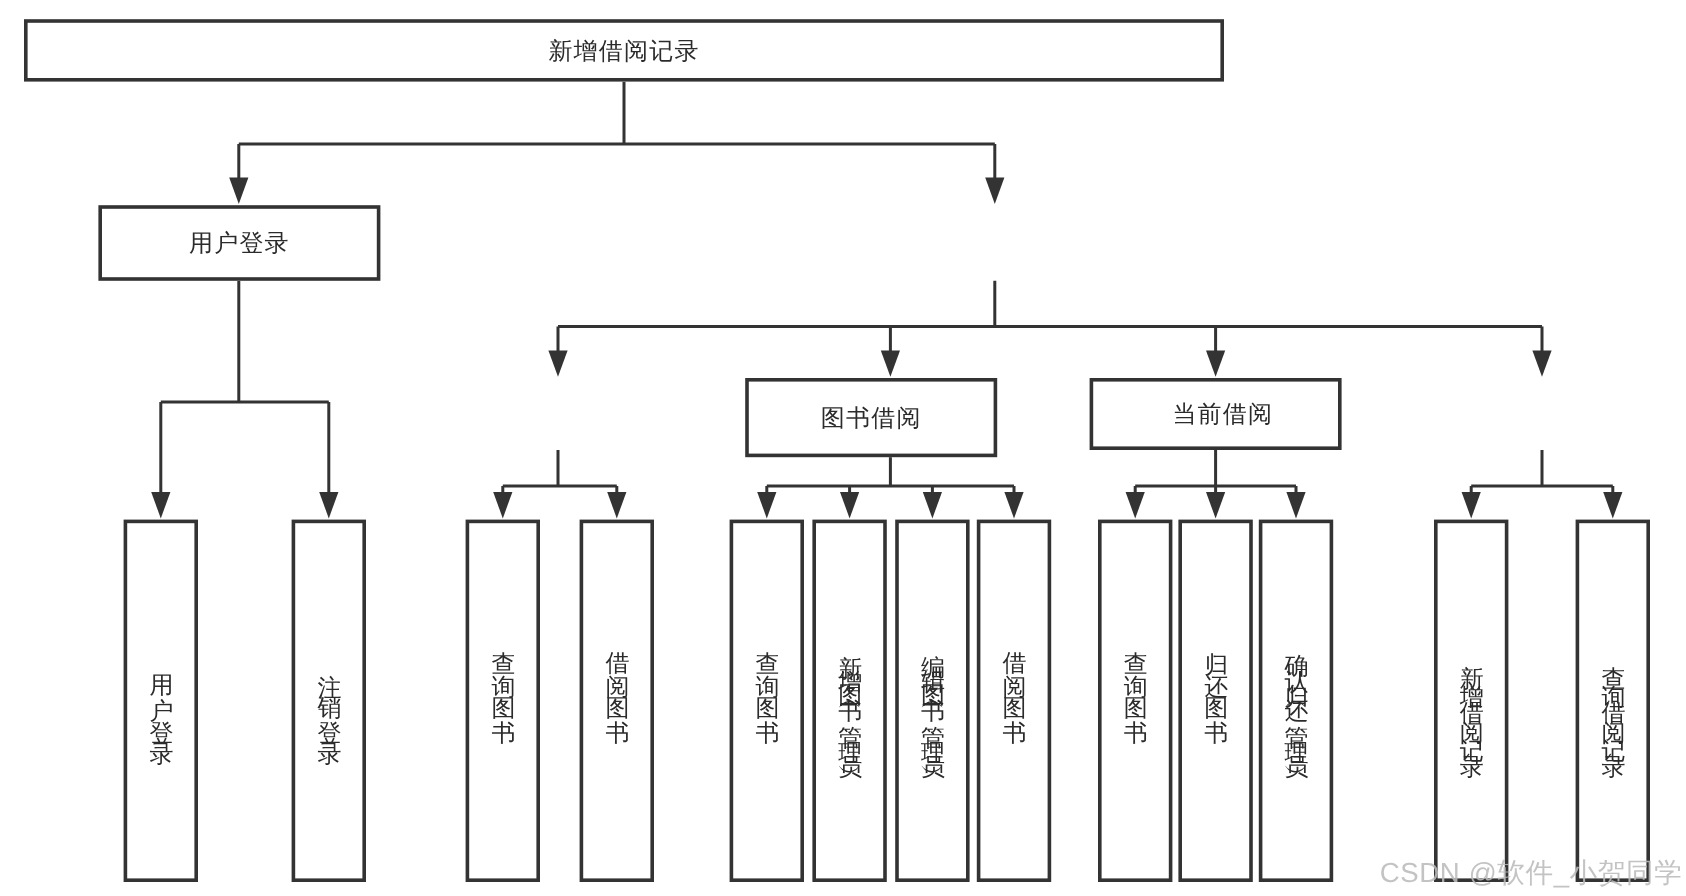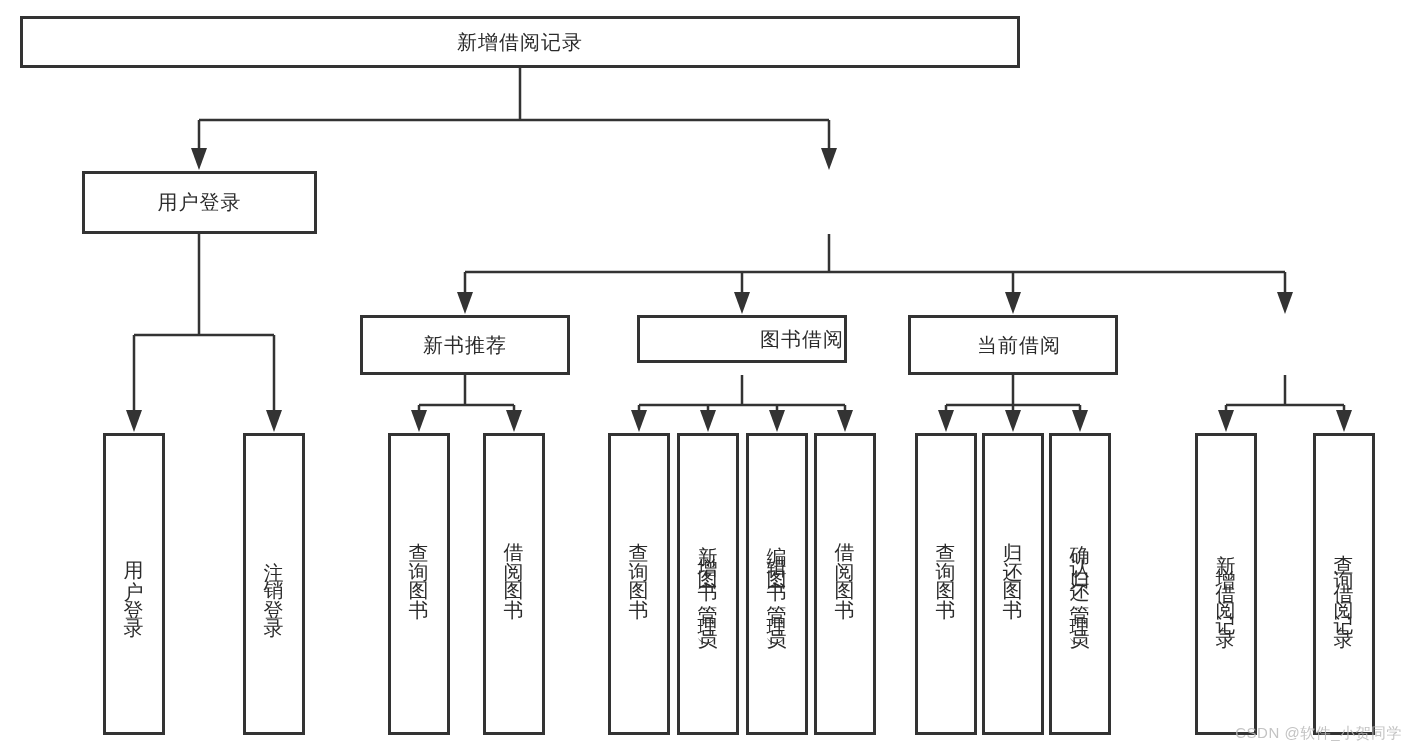--- a/index.html
+++ b/index.html
@@ -18,21 +18,21 @@
   .vt {
     writing-mode:vertical-rl; text-orientation:mixed;
     font-size:20px; line-height:1; color:#2b2b2b;
   }
   .len4 { letter-spacing:19px; }
   .len6 { letter-spacing:15px; }
   .len9 { letter-spacing:12px; }
   .lift { padding-bottom:38px; }
   .watermark {
     position:absolute; right:3px; bottom:4px; z-index:5;
-    font-size:15px; color:rgba(187,187,187,0.88); letter-spacing:0.5px;
+    font-size:23px; color:rgba(187,187,187,0.88); letter-spacing:0.5px;
     white-space:nowrap;
   }
 </style>
 </head>
 <body>
 
 <div class="canvas">
 
   <svg class="connectors" viewBox="0 0 1405 747" aria-hidden="true">
     <defs>
@@ -71,24 +71,21 @@
   </svg>
 
   <div class="node h" style="left:20px; top:16px; width:1000px; height:52px;">
     <span>新增借阅记录</span>
   </div>
 
   <div class="node h" style="left:82px; top:171px; width:235px; height:63px;">
     <span>用户登录</span>
   </div>
 
-  <div class="node h" style="left:360px; top:315px; width:210px; height:60px;">
-    <span>新书推荐</span>
-  </div>
-  <div class="node h" style="left:637px; top:315px; width:210px; height:48px;justify-content:flex-end;">
+  <div class="node h" style="left:621px; top:315px; width:210px; height:66px;">
     <span>图书借阅</span>
   </div>
   <div class="node h" style="left:908px; top:315px; width:210px; height:60px;padding-left:12px;">
     <span>当前借阅</span>
   </div>
 
   <div class="node v" style="left:103px; top:433px;">
     <span class="vt len4">用户登录</span>
   </div>
   <div class="node v" style="left:243px; top:433px;">

